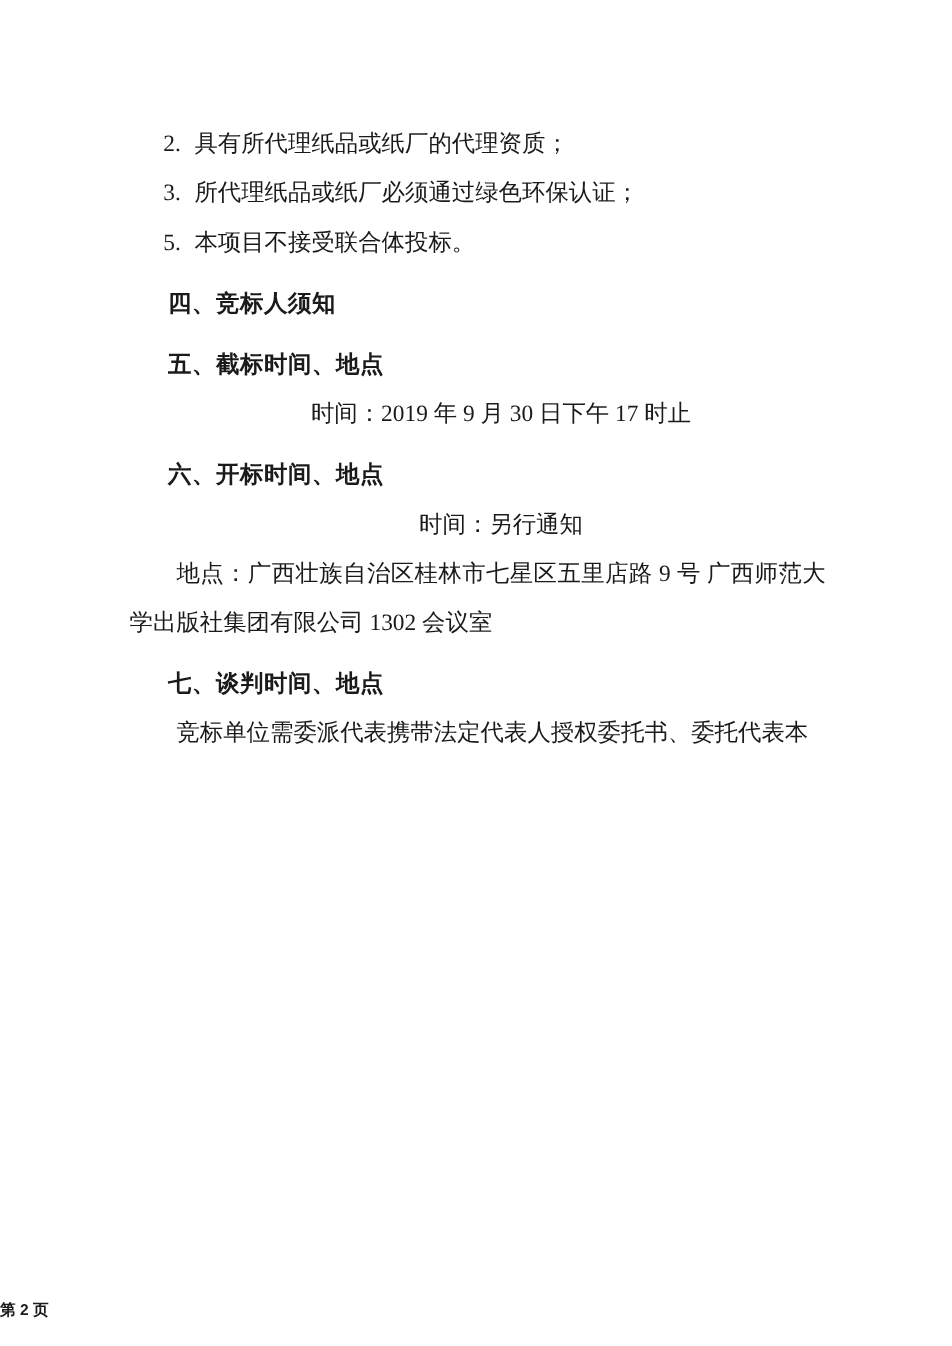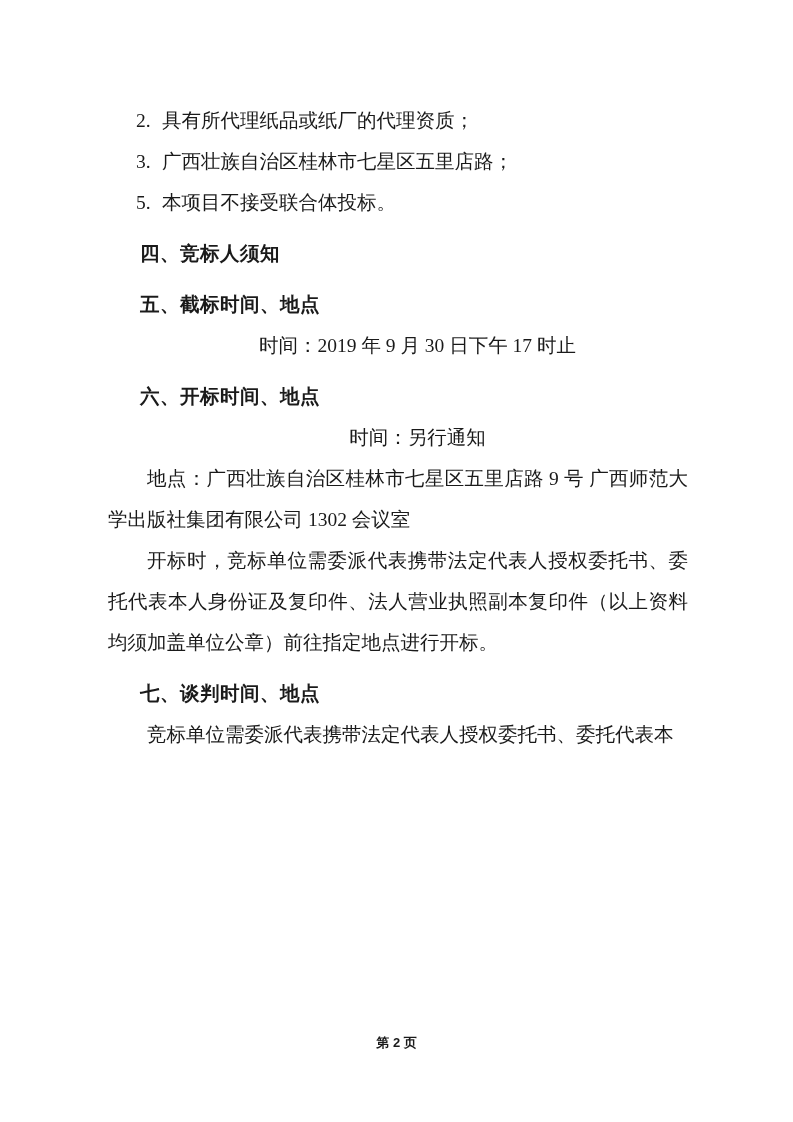--- a/index.html
+++ b/index.html
@@ -50,53 +50,52 @@
     text-align: justify;
     text-justify: inter-ideograph;
   }
   .para.nojustify {
     text-align: center;
   }
   .footer {
     position: absolute;
     left: 0;
     right: 0;
-    top: 1034px;
-    text-align: center;
+    top: 1083px;
+    text-align: left;
     font-size: 13px;
     font-weight: bold;
     font-family: "Liberation Sans", "DejaVu Sans", sans-serif;
     color: #1a1a1a;
   }
 </style>
 </head>
 <body>
 
 <div class="page">
   <div class="content">
 
     <div class="list-item">
       <span class="num">2.</span><span>具有所代理纸品或纸厂的代理资质；</span>
     </div>
     <div class="list-item">
-      <span class="num">3.</span><span>广西壮族自治区桂林市七星区五里店路；</span>
+      <span class="num">3.</span><span>所代理纸品或纸厂必须通过绿色环保认证；</span>
     </div>
     <div class="list-item">
       <span class="num">5.</span><span>本项目不接受联合体投标。</span>
     </div>
 
     <div class="heading">四、竞标人须知</div>
 
     <div class="heading">五、截标时间、地点</div>
     <div class="para nojustify">时间：2019 年 9 月 30 日下午 17 时止</div>
 
     <div class="heading">六、开标时间、地点</div>
     <div class="para nojustify">时间：另行通知</div>
     <div class="para">地点：广西壮族自治区桂林市七星区五里店路 9 号  广西师范大学出版社集团有限公司 1302 会议室</div>
-    <div class="para">开标时，竞标单位需委派代表携带法定代表人授权委托书、委托代表本人身份证及复印件、法人营业执照副本复印件（以上资料均须加盖单位公章）前往指定地点进行开标。</div>
 
     <div class="heading">七、谈判时间、地点</div>
     <div class="para">竞标单位需委派代表携带法定代表人授权委托书、委托代表本</div>
 
   </div>
 
   <div class="footer">第 2 页</div>
 </div>
 
 </body></html>

